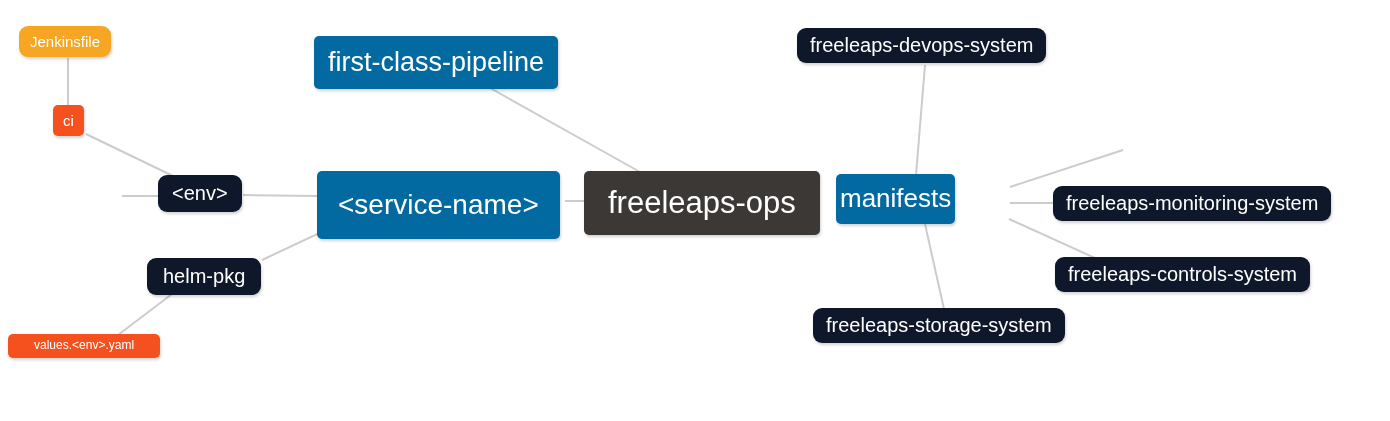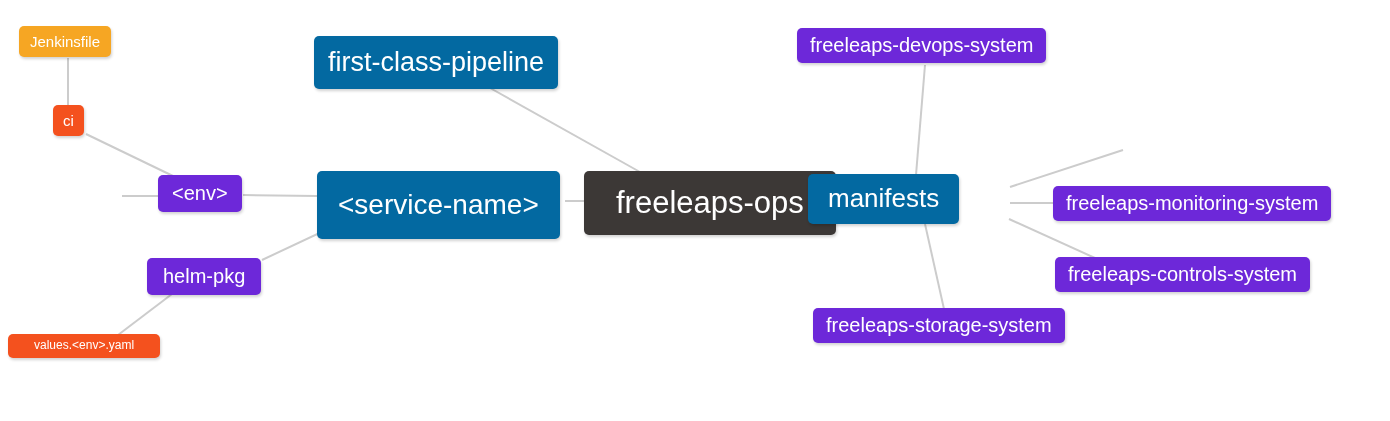--- a/index.html
+++ b/index.html
@@ -17,35 +17,35 @@
     box-sizing:border-box;
     color:#ffffff;
     border-radius:5px;
     white-space:nowrap;
     text-align:center;
     line-height:1.15;
     box-shadow:1px 2px 3px rgba(0,0,0,0.18);
     cursor:pointer;
   }
   .blue{background:#0369a1;}
-  .green{background:#6d28d9;}
+  .green{background:#0f172a;border-radius:9px;}
   .red{background:#f4511e;}
   .orange{background:#f6a623;}
   .dark{background:#3c3836;}
 
-  #n-jenkinsfile{left:19px;top:26px;font-size:15px;padding:7px 11px;}
+  #n-jenkinsfile{left:19px;top:26px;font-size:15px;padding:7px 11px;border-radius:9px;}
   #n-ci{left:53px;top:105px;font-size:15px;padding:7px 10px;}
   #n-argo-app{left:32px;top:177px;font-size:19px;padding:6px 8px;}
   #n-env{left:158px;top:175px;font-size:20px;padding:7px 14px;}
   #n-helm-pkg{left:147px;top:258px;font-size:20px;padding:7px 16px;}
   #n-values{left:8px;top:334px;font-size:12px;padding:5px 26px;}
   #n-fcp{left:314px;top:36px;font-size:27px;padding:11px 14px;}
   #n-service-name{left:317px;top:171px;font-size:28px;padding:18px 21px;}
-  #n-ops{left:584px;top:171px;font-size:31px;padding:14px 32px;}
-  #n-manifests{left:808px;top:174px;font-size:26px;padding:10px 20px;text-align:right;}
+  #n-ops{left:584px;top:171px;font-size:31px;padding:14px 24px;}
+  #n-manifests{left:836px;top:174px;font-size:26px;padding:10px 4px;text-align:right;}
   #n-devops{left:797px;top:28px;font-size:20px;padding:6px 13px;}
   #n-network{left:1054px;top:112px;font-size:20px;padding:6px 13px;}
   #n-monitoring{left:1053px;top:186px;font-size:20px;padding:6px 13px;}
   #n-controls{left:1055px;top:257px;font-size:20px;padding:6px 13px;}
   #n-storage{left:813px;top:308px;font-size:20px;padding:6px 13px;}
 </style>
 </head>
 <body>
 
 <div class="canvas">

